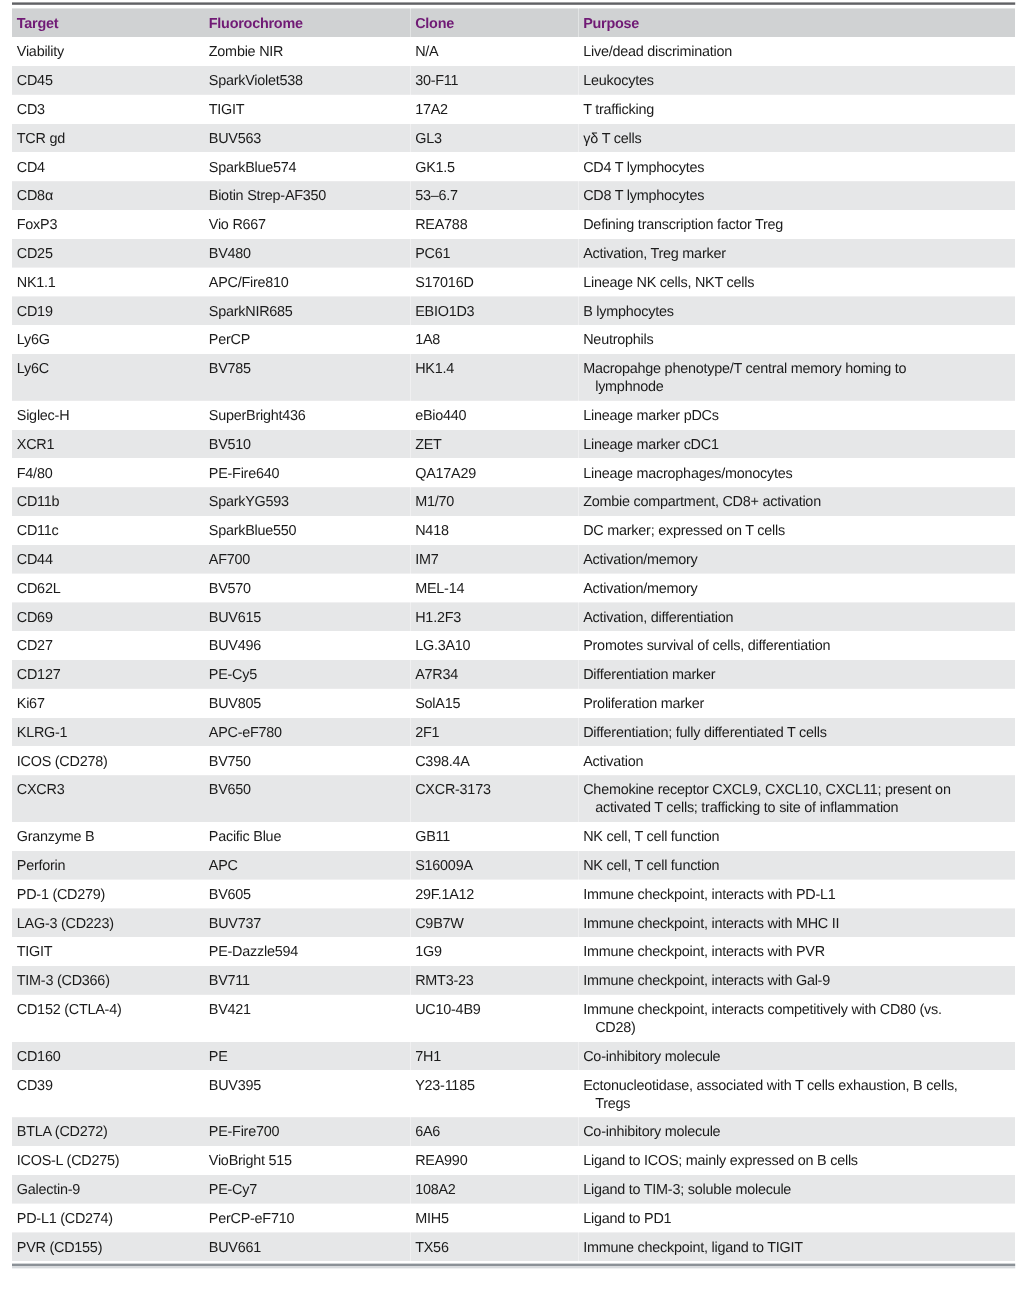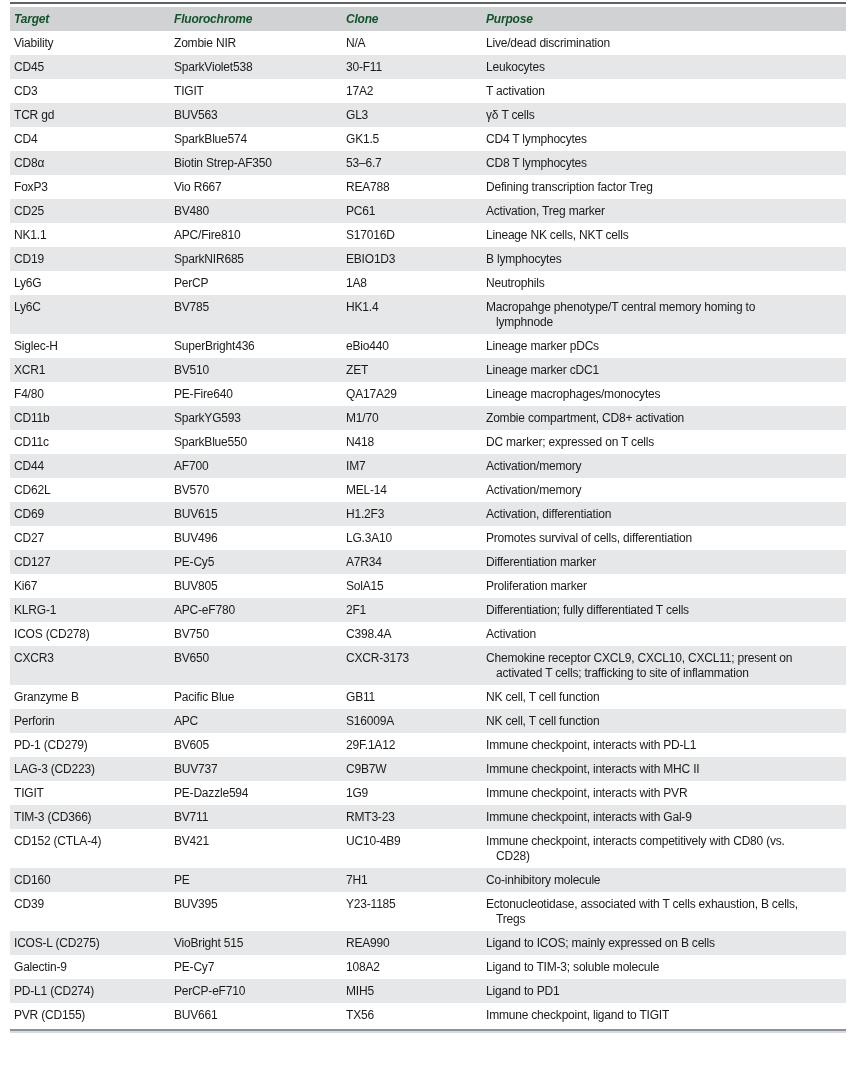--- a/index.html
+++ b/index.html
@@ -43,22 +43,21 @@
     text-align: left;
     vertical-align: top;
     padding: 4.5px 4px;
     line-height: 15px;
     font-size: 12px;
     overflow: hidden;
   }
   thead th {
     background: var(--header-bg);
     font-weight: 700;
-    color: #14532d;
-    font-style: italic;
+    color: #701a75;
   }
   tbody tr:nth-child(even) td { background: var(--stripe-bg); }
   tbody tr:nth-child(odd)  td { background: #ffffff; }
   td.c-purpose, th.c-purpose {
     padding-left: 14px;
     text-indent: -10px;
     padding-right: 48px;
     margin-left: 34px;
   }
   .bottom-rule {
@@ -99,21 +98,21 @@
         <tr>
     <td class="c-target">CD45</td>
     <td class="c-fluorochrome">SparkViolet538</td>
     <td class="c-clone">30-F11</td>
     <td class="c-purpose">Leukocytes</td>
   </tr>
         <tr>
     <td class="c-target">CD3</td>
     <td class="c-fluorochrome">TIGIT</td>
     <td class="c-clone">17A2</td>
-    <td class="c-purpose">T activation</td>
+    <td class="c-purpose">T trafficking</td>
   </tr>
         <tr>
     <td class="c-target">TCR gd</td>
     <td class="c-fluorochrome">BUV563</td>
     <td class="c-clone">GL3</td>
     <td class="c-purpose">γδ T cells</td>
   </tr>
         <tr>
     <td class="c-target">CD4</td>
     <td class="c-fluorochrome">SparkBlue574</td>
@@ -292,20 +291,26 @@
     <td class="c-target">CD160</td>
     <td class="c-fluorochrome">PE</td>
     <td class="c-clone">7H1</td>
     <td class="c-purpose">Co-inhibitory molecule</td>
   </tr>
         <tr>
     <td class="c-target">CD39</td>
     <td class="c-fluorochrome">BUV395</td>
     <td class="c-clone">Y23-1185</td>
     <td class="c-purpose">Ectonucleotidase, associated with T cells exhaustion, B cells, Tregs</td>
+  </tr>
+        <tr>
+    <td class="c-target">BTLA (CD272)</td>
+    <td class="c-fluorochrome">PE-Fire700</td>
+    <td class="c-clone">6A6</td>
+    <td class="c-purpose">Co-inhibitory molecule</td>
   </tr>
         <tr>
     <td class="c-target">ICOS-L (CD275)</td>
     <td class="c-fluorochrome">VioBright 515</td>
     <td class="c-clone">REA990</td>
     <td class="c-purpose">Ligand to ICOS; mainly expressed on B cells</td>
   </tr>
         <tr>
     <td class="c-target">Galectin-9</td>
     <td class="c-fluorochrome">PE-Cy7</td>

